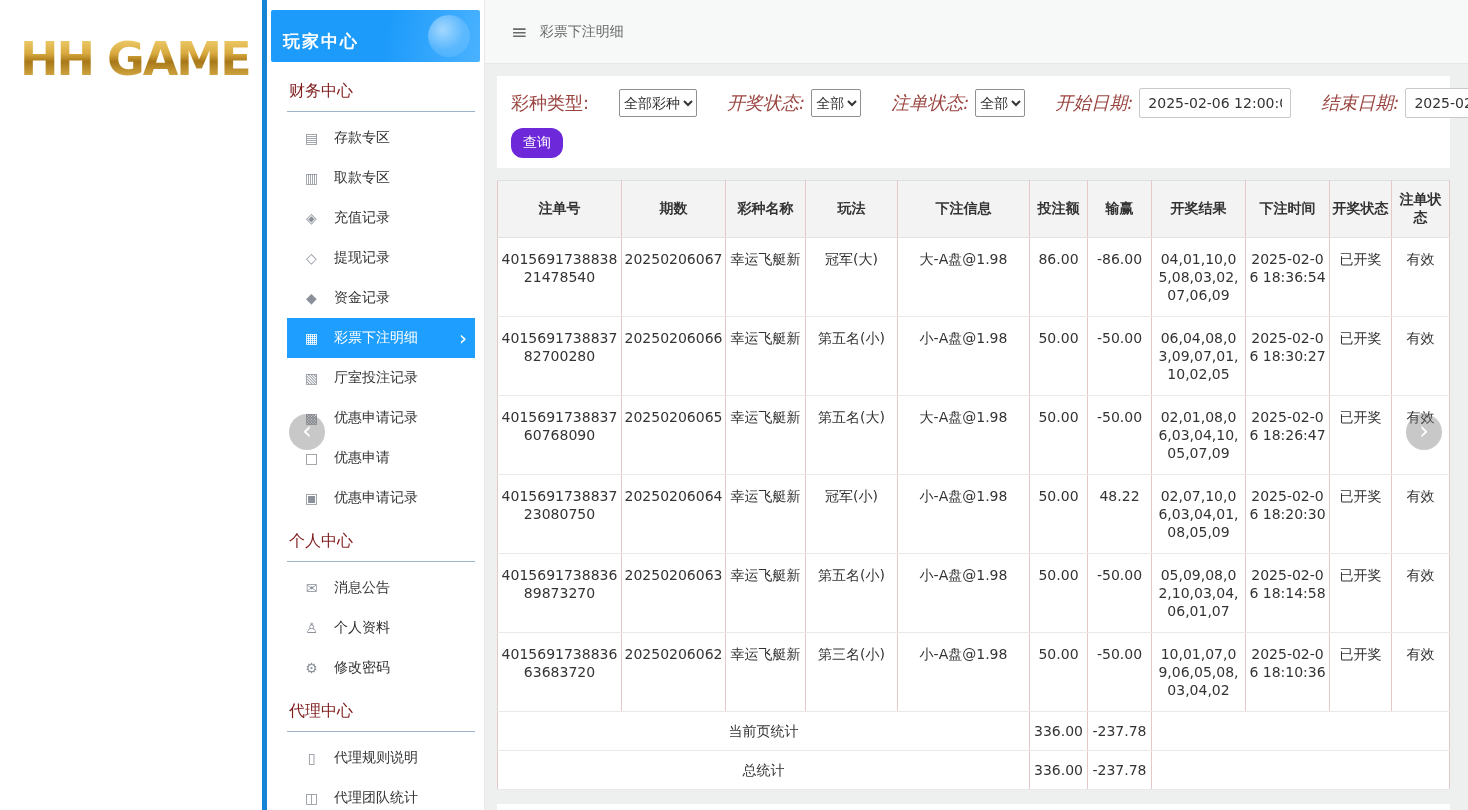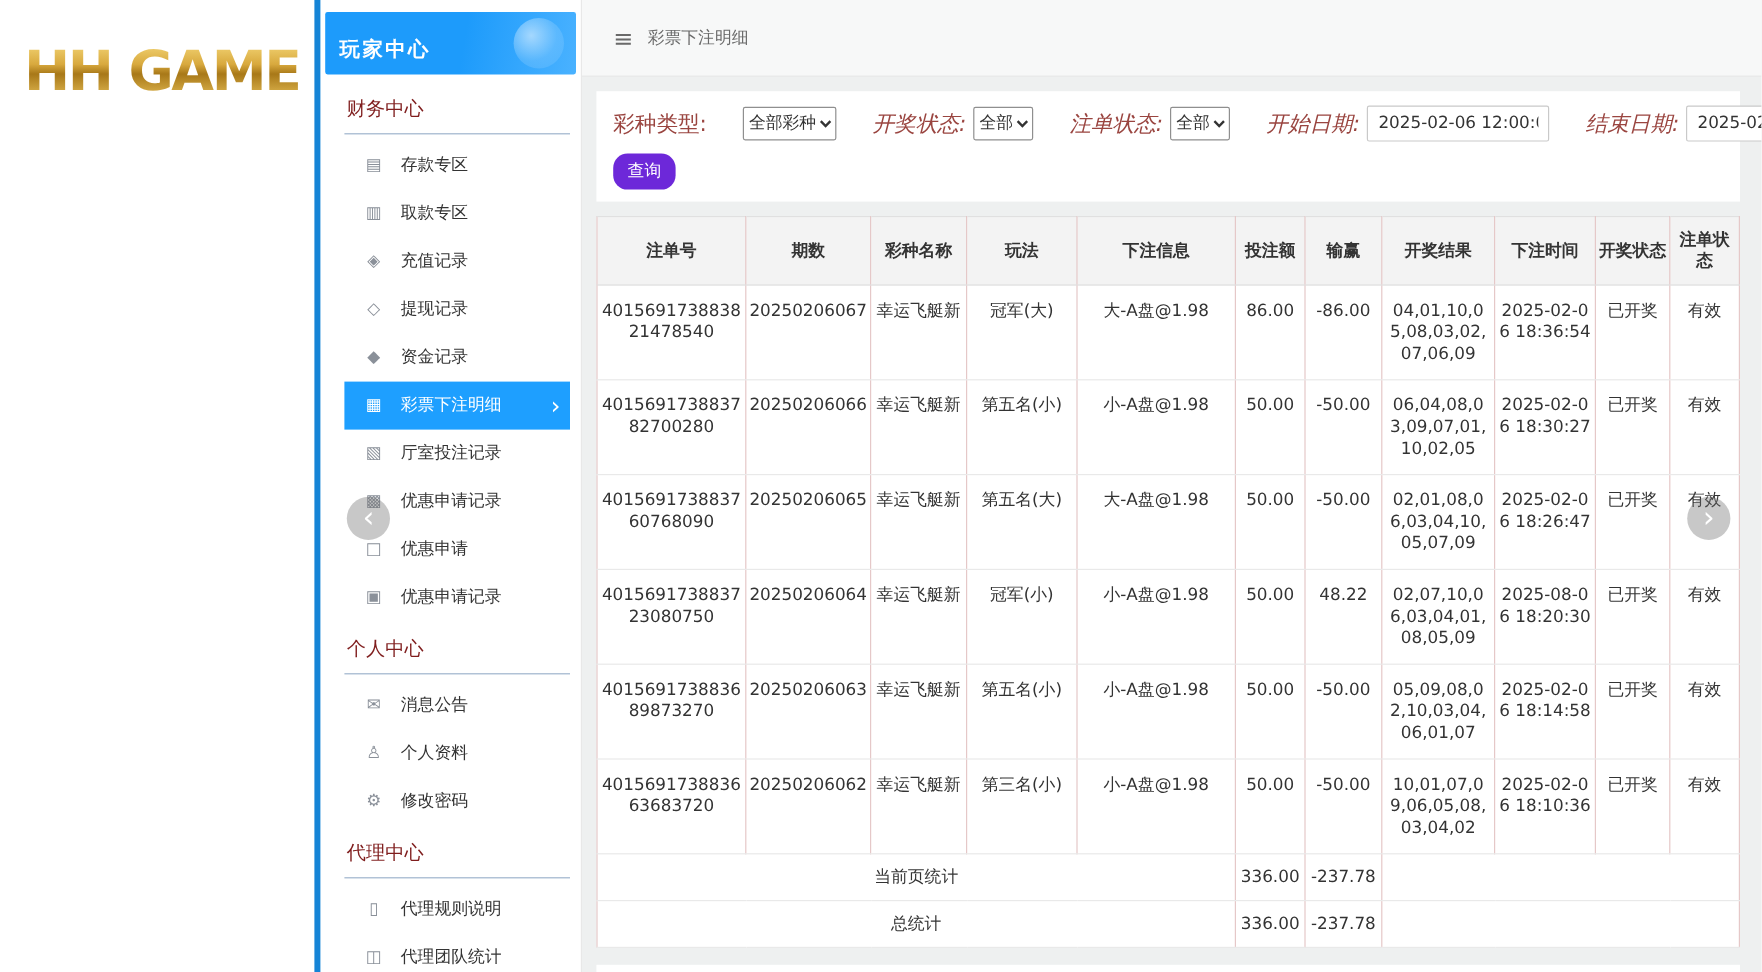--- a/index.html
+++ b/index.html
@@ -346,21 +346,21 @@
 
           <tr class="data-row">
             <td>401569173883723080750</td>
             <td>20250206064</td>
             <td>幸运飞艇新</td>
             <td>冠军(小)</td>
             <td>小-A盘@1.98</td>
             <td>50.00</td>
             <td>48.22</td>
             <td>02,07,10,06,03,04,01,08,05,09</td>
-            <td>2025-08-06 18:20:30</td>
+            <td>2025-02-06 18:20:30</td>
             <td>已开奖</td>
             <td>有效</td>
           </tr>
 
           <tr class="data-row">
             <td>401569173883689873270</td>
             <td>20250206063</td>
             <td>幸运飞艇新</td>
             <td>第五名(小)</td>
             <td>小-A盘@1.98</td>

